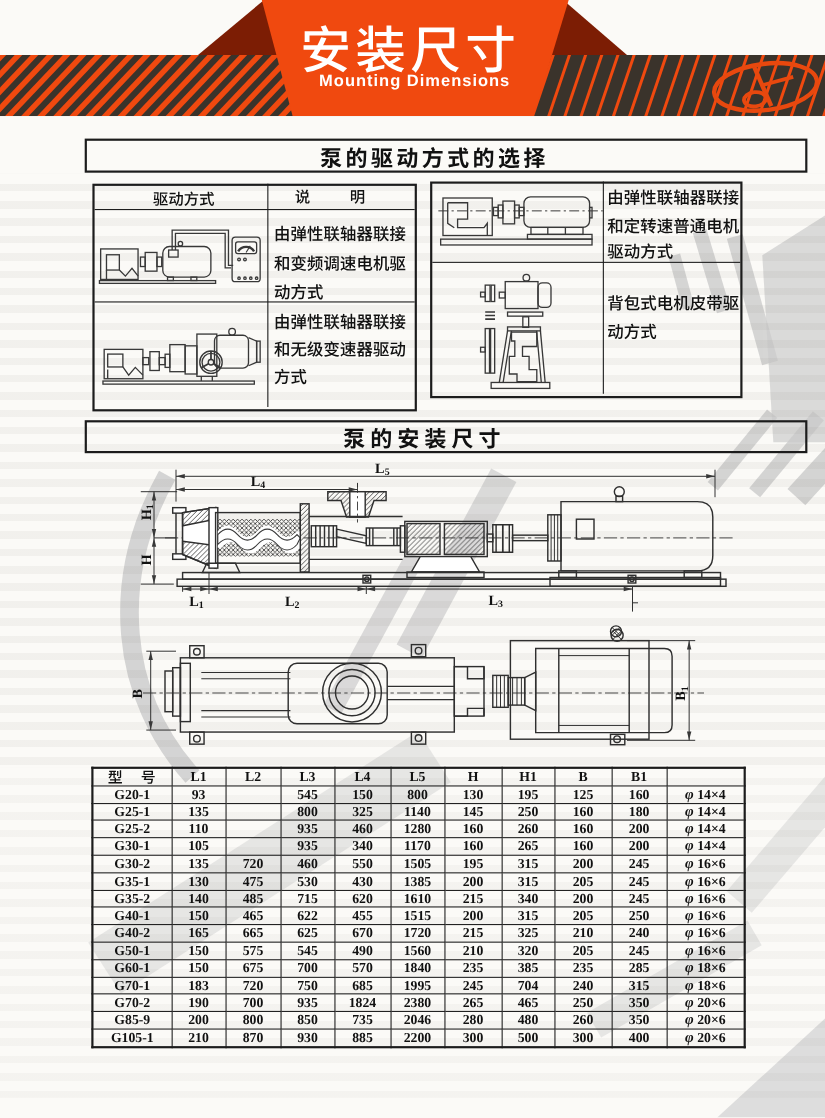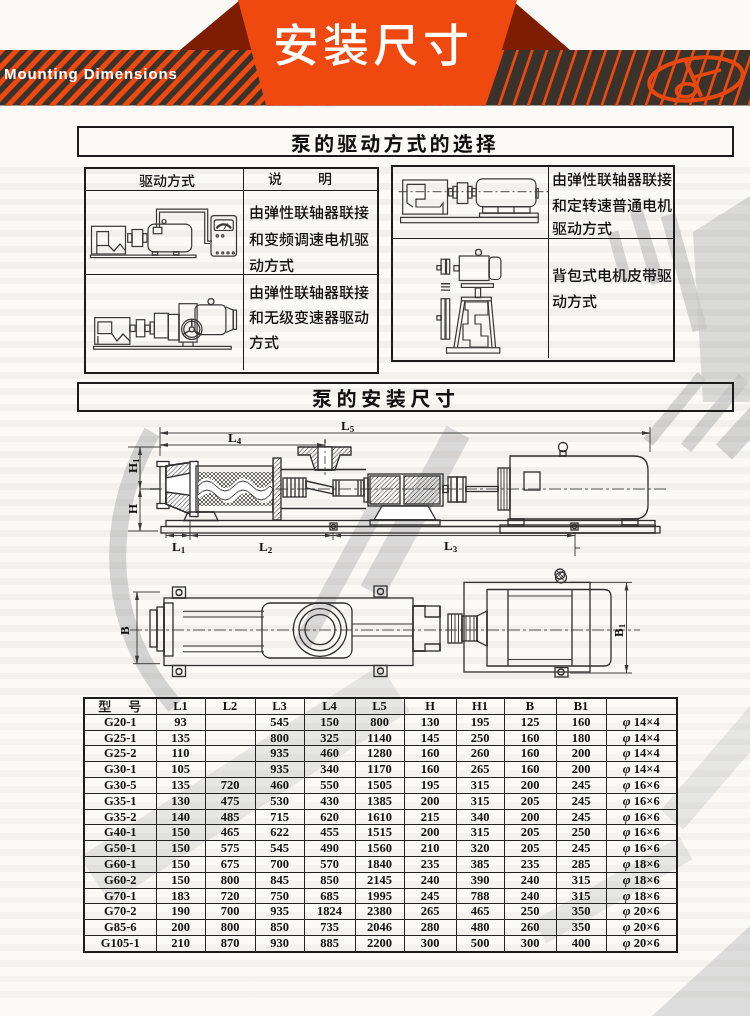--- a/index.html
+++ b/index.html
@@ -112,21 +112,21 @@
 </g>
 </svg>
 <svg style="position:absolute;left:273.0px;top:16.0px;overflow:visible" width="202" height="60" viewBox="0 -46.0 202 60">
     <g fill="#ffffff">
       <use href="#c5b89" transform="translate(0.0 0.0) scale(0.0460)"></use>
       <use href="#c88c5" transform="translate(50.0 0.0) scale(0.0460)"></use>
       <use href="#c5c3a" transform="translate(100.0 0.0) scale(0.0460)"></use>
       <use href="#c5bf8" transform="translate(150.0 0.0) scale(0.0460)"></use>
     </g>
   </svg>
-<div class="abs" style="left:0;top:65px;width:750px;text-align:left;"><span style="margin-left:4px;font:bold 15px 'Liberation Sans',sans-serif;color:#fff;letter-spacing:0.9px">Mounting Dimensions</span></div>
+<div class="abs" style="left:0;top:65px;width:750px;text-align:center;"><span style="margin-left:4px;font:bold 15px 'Liberation Sans',sans-serif;color:#fff;letter-spacing:0.9px">Mounting Dimensions</span></div>
 <div class="box" style="left:77px;top:126px;width:653px;height:27px;"></div>
 <svg style="position:absolute;left:290.6px;top:131.0px;overflow:visible" width="210" height="26" viewBox="0 -20.0 210 26">
     <g fill="#111">
       <use href="#c6cf5b" transform="translate(0.0 0.0) scale(0.0200)"></use>
       <use href="#c7684b" transform="translate(23.1 0.0) scale(0.0200)"></use>
       <use href="#c9a71b" transform="translate(46.2 0.0) scale(0.0200)"></use>
       <use href="#c52a8b" transform="translate(69.3 0.0) scale(0.0200)"></use>
       <use href="#c65b9b" transform="translate(92.4 0.0) scale(0.0200)"></use>
       <use href="#c5f0fb" transform="translate(115.5 0.0) scale(0.0200)"></use>
       <use href="#c7684b" transform="translate(138.6 0.0) scale(0.0200)"></use>
@@ -605,21 +605,21 @@
         <td>935</td>
         <td>340</td>
         <td>1170</td>
         <td>160</td>
         <td>265</td>
         <td>160</td>
         <td>200</td>
         <td><span class="phi">φ</span> 14×4</td>
       </tr>
       <tr>
-        <td style="height:14.8px">G30-5</td>
+        <td style="height:14.8px">G30-2</td>
         <td>135</td>
         <td>720</td>
         <td>460</td>
         <td>550</td>
         <td>1505</td>
         <td>195</td>
         <td>315</td>
         <td>200</td>
         <td>245</td>
         <td><span class="phi">φ</span> 16×6</td>
@@ -657,20 +657,33 @@
         <td>622</td>
         <td>455</td>
         <td>1515</td>
         <td>200</td>
         <td>315</td>
         <td>205</td>
         <td>250</td>
         <td><span class="phi">φ</span> 16×6</td>
       </tr>
       <tr>
+        <td style="height:14.8px">G40-2</td>
+        <td>165</td>
+        <td>665</td>
+        <td>625</td>
+        <td>670</td>
+        <td>1720</td>
+        <td>215</td>
+        <td>325</td>
+        <td>210</td>
+        <td>240</td>
+        <td><span class="phi">φ</span> 16×6</td>
+      </tr>
+      <tr>
         <td style="height:14.8px">G50-1</td>
         <td>150</td>
         <td>575</td>
         <td>545</td>
         <td>490</td>
         <td>1560</td>
         <td>210</td>
         <td>320</td>
         <td>205</td>
         <td>245</td>
@@ -683,60 +696,47 @@
         <td>700</td>
         <td>570</td>
         <td>1840</td>
         <td>235</td>
         <td>385</td>
         <td>235</td>
         <td>285</td>
         <td><span class="phi">φ</span> 18×6</td>
       </tr>
       <tr>
-        <td style="height:14.8px">G60-2</td>
-        <td>150</td>
-        <td>800</td>
-        <td>845</td>
-        <td>850</td>
-        <td>2145</td>
-        <td>240</td>
-        <td>390</td>
-        <td>240</td>
-        <td>315</td>
-        <td><span class="phi">φ</span> 18×6</td>
-      </tr>
-      <tr>
         <td style="height:14.8px">G70-1</td>
         <td>183</td>
         <td>720</td>
         <td>750</td>
         <td>685</td>
         <td>1995</td>
         <td>245</td>
-        <td>788</td>
+        <td>704</td>
         <td>240</td>
         <td>315</td>
         <td><span class="phi">φ</span> 18×6</td>
       </tr>
       <tr>
         <td style="height:14.8px">G70-2</td>
         <td>190</td>
         <td>700</td>
         <td>935</td>
         <td>1824</td>
         <td>2380</td>
         <td>265</td>
         <td>465</td>
         <td>250</td>
         <td>350</td>
         <td><span class="phi">φ</span> 20×6</td>
       </tr>
       <tr>
-        <td style="height:14.8px">G85-6</td>
+        <td style="height:14.8px">G85-9</td>
         <td>200</td>
         <td>800</td>
         <td>850</td>
         <td>735</td>
         <td>2046</td>
         <td>280</td>
         <td>480</td>
         <td>260</td>
         <td>350</td>
         <td><span class="phi">φ</span> 20×6</td>

